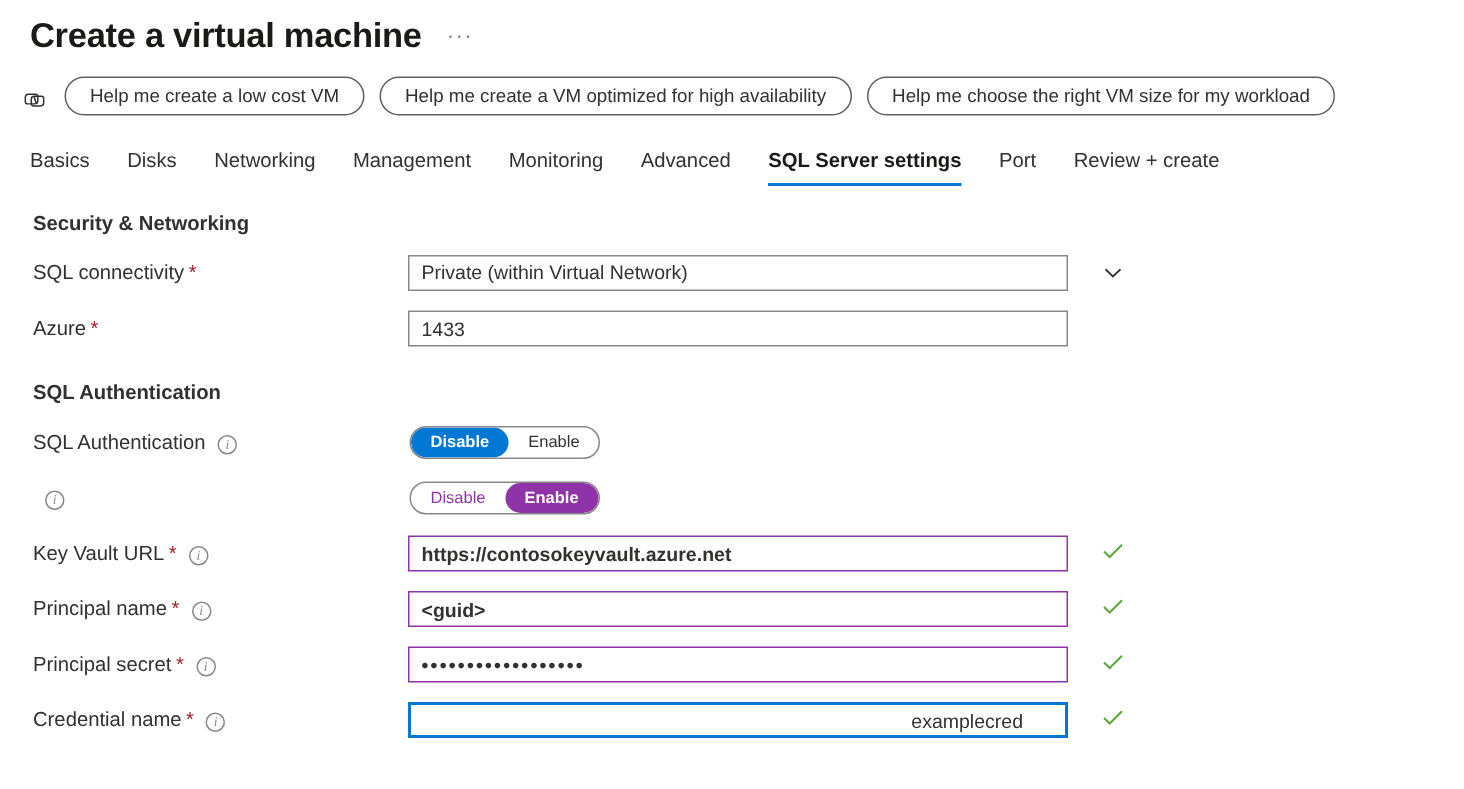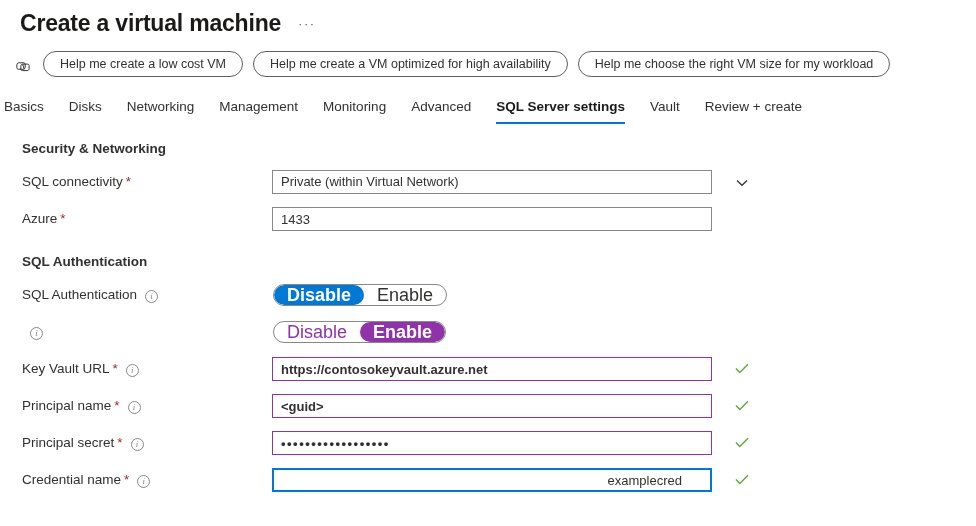--- a/index.html
+++ b/index.html
@@ -67,21 +67,21 @@
     background: #ffffff;
     white-space: nowrap;
     cursor: pointer;
     font-family: "Liberation Sans", sans-serif;
   }
 
   
   .tabs {
     display: flex;
     align-items: flex-end;
-    padding-left: 4px;
+    padding-left: 20px;
     margin-top: 17px;
     gap: 25px;
     height: 30px;
   }
   .tab {
     font-size: 13.5px;
     color: #323130;
     padding-bottom: 7px;
     cursor: pointer;
     white-space: nowrap;
@@ -194,21 +194,21 @@
     align-items: center;
     border: 1px solid #8a8886;
     border-radius: 13px;
     height: 22px;
     padding: 0;
     overflow: hidden;
     background: #ffffff;
     user-select: none;
   }
   .toggle-opt {
-    font-size: 18px;
+    font-size: 11px;
     line-height: 20px;
     padding: 0 13px;
     height: 20px;
     display: inline-flex;
     align-items: center;
     justify-content: center;
     border-radius: 11px;
     margin: 0;
     cursor: pointer;
     color: #323130;
@@ -257,21 +257,21 @@
 </div>
 
 <div class="tabs">
   <div class="tab">Basics</div>
   <div class="tab">Disks</div>
   <div class="tab">Networking</div>
   <div class="tab">Management</div>
   <div class="tab">Monitoring</div>
   <div class="tab">Advanced</div>
   <div class="tab active">SQL Server settings</div>
-  <div class="tab">Vault</div>
+  <div class="tab">Port</div>
   <div class="tab">Review + create</div>
 </div>
 
 <div class="form">
 
   <div class="section-title">Security &amp; Networking</div>
 
   <div class="field-row">
     <div class="field-label">
       <span>SQL connectivity</span>

